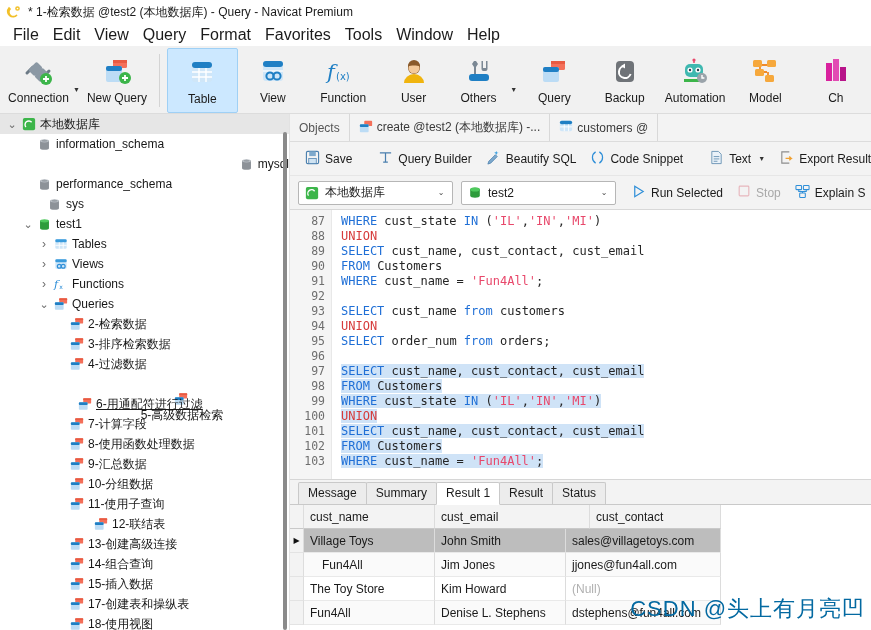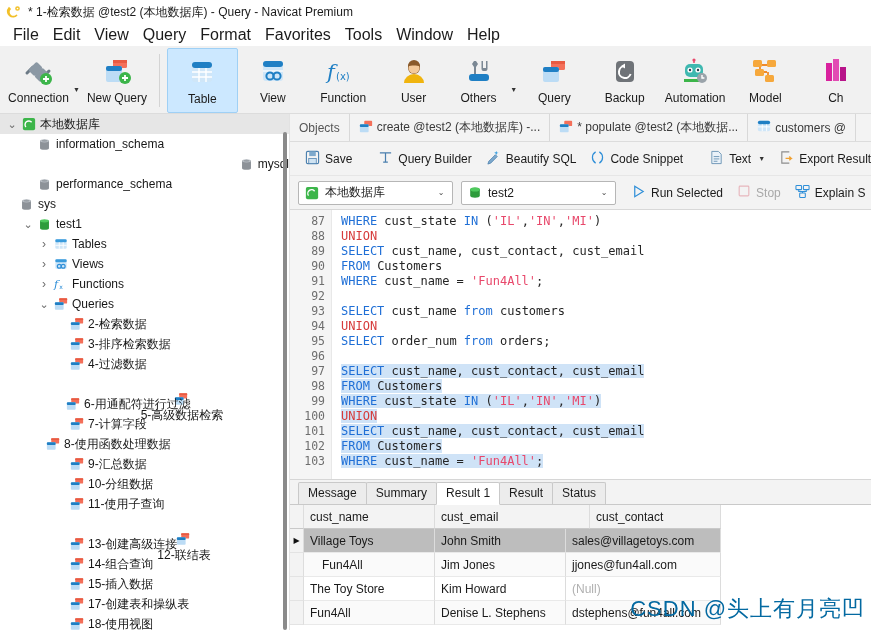--- a/index.html
+++ b/index.html
@@ -417,21 +417,21 @@
             <span class="twisty"></span>
             <span class="t-ico">
               <svg width="13" height="13" viewBox="0 0 16 16">
                 <path d="M2.5 3.5v9c0 1.2 2.5 2 5.5 2s5.5-.8 5.5-2v-9z" fill="#8d9298"></path>
                 <ellipse cx="8" cy="3.5" rx="5.5" ry="2" fill="#b9bec4"></ellipse>
                 <ellipse cx="8" cy="3.5" rx="3.6" ry="1.2" fill="#9aa0a6"></ellipse>
               </svg>
             </span>
             <span class="t-lbl">performance_schema</span>
           </div>
-          <div class="tree-row" style="padding-left: 2px; align-items: center;">
+          <div class="tree-row" style="padding-left: 30px; align-items: center;">
             <span class="twisty"></span>
             <span class="t-ico">
               <svg width="13" height="13" viewBox="0 0 16 16">
                 <path d="M2.5 3.5v9c0 1.2 2.5 2 5.5 2s5.5-.8 5.5-2v-9z" fill="#8d9298"></path>
                 <ellipse cx="8" cy="3.5" rx="5.5" ry="2" fill="#b9bec4"></ellipse>
                 <ellipse cx="8" cy="3.5" rx="3.6" ry="1.2" fill="#9aa0a6"></ellipse>
               </svg>
             </span>
             <span class="t-lbl">sys</span>
           </div>
@@ -531,21 +531,21 @@
             <span class="t-ico">
               <svg width="14" height="14" viewBox="0 0 16 16">
                 <rect x="6" y="1.5" width="9" height="6" rx="1" fill="#f4705a"></rect>
                 <rect x="6" y="1.5" width="9" height="2" fill="#e85a42"></rect>
                 <rect x="1" y="6" width="10" height="8.5" rx="1" fill="#bcdcf5"></rect>
                 <rect x="1" y="6" width="10" height="3" rx="1" fill="#1f7fc4"></rect>
               </svg>
             </span>
             <span class="t-lbl">5-高级数据检索</span>
           </div>
-          <div class="tree-row" style="padding-left: 48px;">
+          <div class="tree-row" style="padding-left: 60px; text-decoration: underline;">
             <span class="twisty"></span>
             <span class="t-ico">
               <svg width="14" height="14" viewBox="0 0 16 16">
                 <rect x="6" y="1.5" width="9" height="6" rx="1" fill="#f4705a"></rect>
                 <rect x="6" y="1.5" width="9" height="2" fill="#e85a42"></rect>
                 <rect x="1" y="6" width="10" height="8.5" rx="1" fill="#bcdcf5"></rect>
                 <rect x="1" y="6" width="10" height="3" rx="1" fill="#1f7fc4"></rect>
               </svg>
             </span>
             <span class="t-lbl">6-用通配符进行过滤</span>
@@ -555,21 +555,21 @@
             <span class="t-ico">
               <svg width="14" height="14" viewBox="0 0 16 16">
                 <rect x="6" y="1.5" width="9" height="6" rx="1" fill="#f4705a"></rect>
                 <rect x="6" y="1.5" width="9" height="2" fill="#e85a42"></rect>
                 <rect x="1" y="6" width="10" height="8.5" rx="1" fill="#bcdcf5"></rect>
                 <rect x="1" y="6" width="10" height="3" rx="1" fill="#1f7fc4"></rect>
               </svg>
             </span>
             <span class="t-lbl">7-计算字段</span>
           </div>
-          <div class="tree-row" style="padding-left: 28px;">
+          <div class="tree-row" style="padding-left: 52px;">
             <span class="twisty"></span>
             <span class="t-ico">
               <svg width="14" height="14" viewBox="0 0 16 16">
                 <rect x="6" y="1.5" width="9" height="6" rx="1" fill="#f4705a"></rect>
                 <rect x="6" y="1.5" width="9" height="2" fill="#e85a42"></rect>
                 <rect x="1" y="6" width="10" height="8.5" rx="1" fill="#bcdcf5"></rect>
                 <rect x="1" y="6" width="10" height="3" rx="1" fill="#1f7fc4"></rect>
               </svg>
             </span>
             <span class="t-lbl">8-使用函数处理数据</span>
@@ -603,21 +603,21 @@
             <span class="t-ico">
               <svg width="14" height="14" viewBox="0 0 16 16">
                 <rect x="6" y="1.5" width="9" height="6" rx="1" fill="#f4705a"></rect>
                 <rect x="6" y="1.5" width="9" height="2" fill="#e85a42"></rect>
                 <rect x="1" y="6" width="10" height="8.5" rx="1" fill="#bcdcf5"></rect>
                 <rect x="1" y="6" width="10" height="3" rx="1" fill="#1f7fc4"></rect>
               </svg>
             </span>
             <span class="t-lbl">11-使用子查询</span>
           </div>
-          <div class="tree-row" style="padding-left: 76px; flex-direction: column;">
+          <div class="tree-row" style="padding-left: 76px;">
             <span class="twisty"></span>
             <span class="t-ico">
               <svg width="14" height="14" viewBox="0 0 16 16">
                 <rect x="6" y="1.5" width="9" height="6" rx="1" fill="#f4705a"></rect>
                 <rect x="6" y="1.5" width="9" height="2" fill="#e85a42"></rect>
                 <rect x="1" y="6" width="10" height="8.5" rx="1" fill="#bcdcf5"></rect>
                 <rect x="1" y="6" width="10" height="3" rx="1" fill="#1f7fc4"></rect>
               </svg>
             </span>
             <span class="t-lbl">12-联结表</span>
@@ -694,30 +694,20 @@
         </div>
         <div class="doc-tab">
           <span>
             <svg width="14" height="14" viewBox="0 0 16 16">
               <rect x="6" y="2" width="9" height="6" rx="1" fill="#f4705a"></rect>
               <rect x="1" y="6" width="10" height="9" rx="1" fill="#bcdcf5"></rect>
               <rect x="1" y="6" width="10" height="3" rx="1" fill="#1f7fc4"></rect>
             </svg>
           </span>
           <span>create @test2 (本地数据库) -...</span>
-        </div>
-        <div class="doc-tab">
-          <span>
-            <svg width="14" height="14" viewBox="0 0 16 16">
-              <rect x="6" y="2" width="9" height="6" rx="1" fill="#f4705a"></rect>
-              <rect x="1" y="6" width="10" height="9" rx="1" fill="#bcdcf5"></rect>
-              <rect x="1" y="6" width="10" height="3" rx="1" fill="#1f7fc4"></rect>
-            </svg>
-          </span>
-          <span>* populate @test2 (本地数据...</span>
         </div>
         <div class="doc-tab">
           <span>
             <svg width="14" height="14" viewBox="0 0 16 16">
               <rect x="1" y="2" width="14" height="12" rx="2" fill="#cfe6f8"></rect>
               <rect x="1" y="2" width="14" height="4" rx="2" fill="#1f7fc4"></rect>
               <path d="M1 9h14M6 6v8M11 6v8" stroke="#fff" stroke-width="1"></path>
             </svg>
           </span>
           <span>customers @</span>

